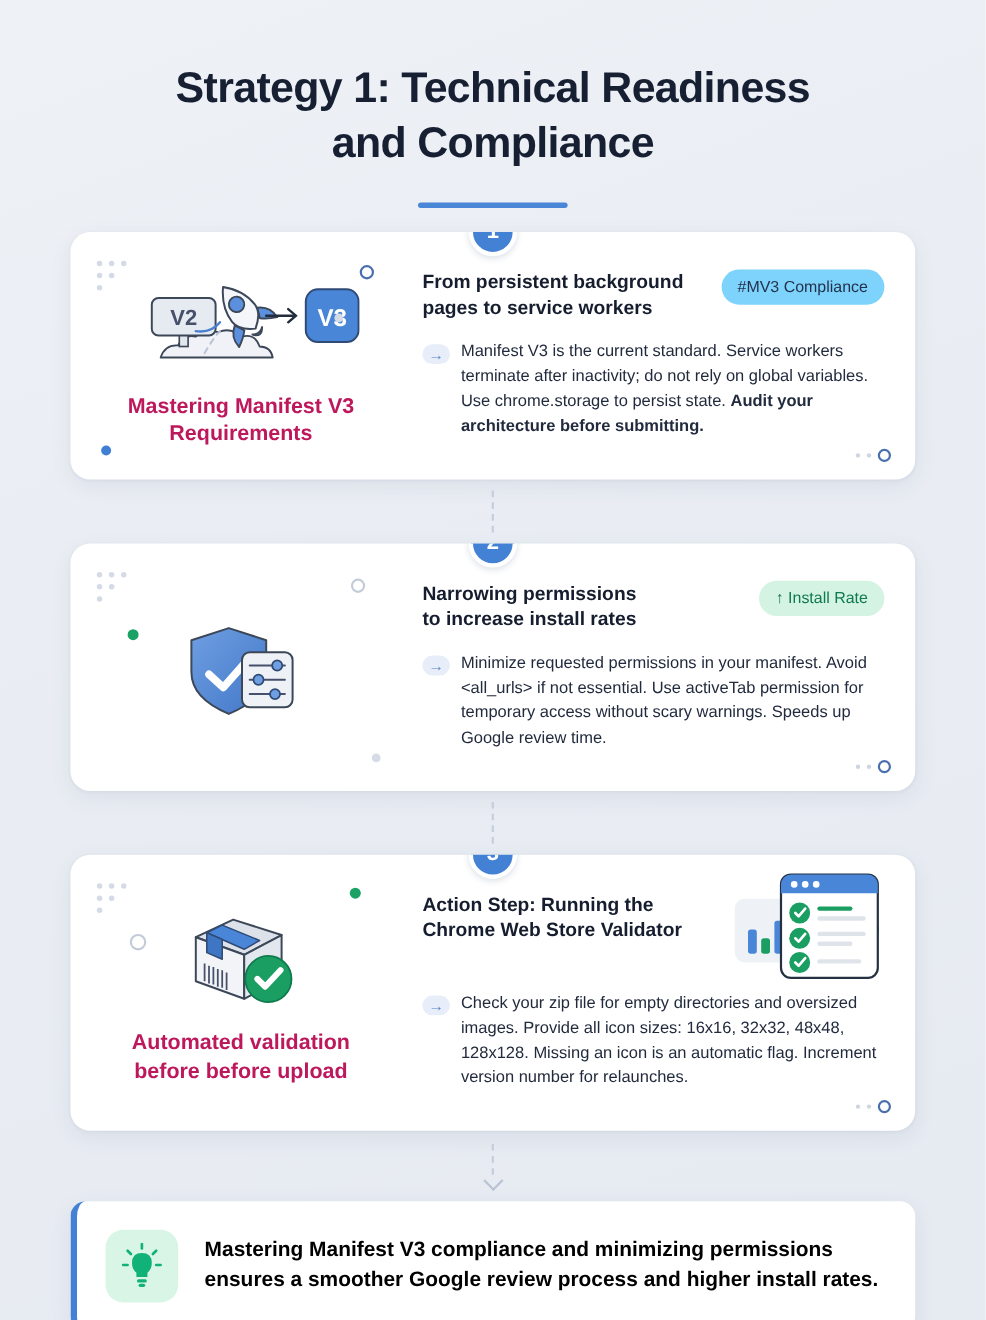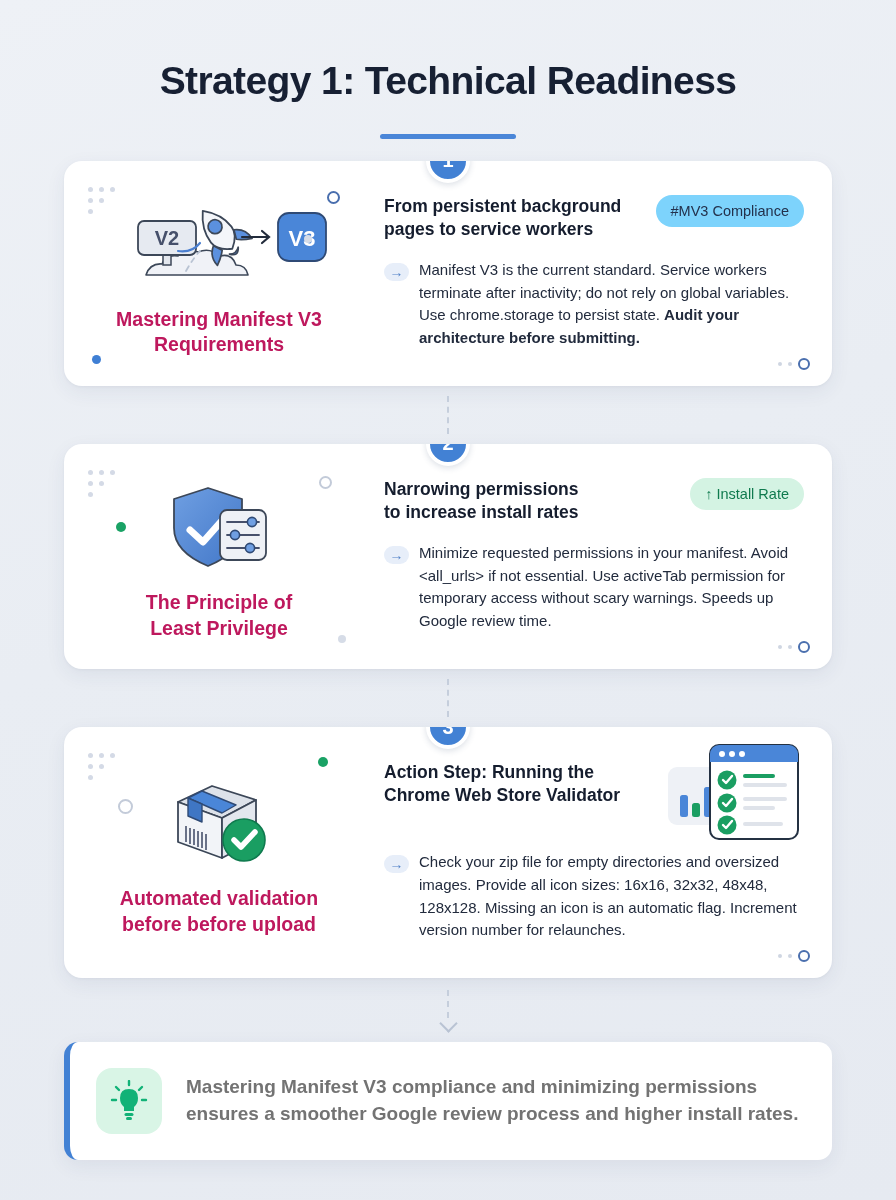--- a/index.html
+++ b/index.html
@@ -154,31 +154,32 @@
     display: flex; align-items: center; gap: 24px;
     padding: 26px 30px 26px 26px;
   }
   .footer-icon {
     flex: 0 0 auto;
     width: 66px; height: 66px; border-radius: 16px;
     background: #d9f5e6;
     display: flex; align-items: center; justify-content: center;
   }
   .footer-text {
-    font-size: 19px; font-weight: bold; line-height: 1.42; color: #737373;
+    font-size: 19px; font-weight: bold; line-height: 1.42; color: #000000;
   }
 
   svg { display: block; }
 </style>
 </head>
 <body>
 
 <div class="header">
   <div class="title">
     <span>Strategy 1: Technical Readiness</span><br>
+    <span>and Compliance</span>
   </div>
   <div class="title-rule"></div>
 </div>
 
 <div class="flow">
 
   <div class="card">
     <div class="step-badge" style="top:-22px;">1</div>
 
     <div class="card-left">
@@ -286,24 +287,20 @@
             <line x1="63" y1="40" x2="95" y2="40"></line>
             <line x1="63" y1="53" x2="95" y2="53"></line>
             <line x1="63" y1="66" x2="95" y2="66"></line>
           </g>
           <circle cx="88" cy="40" r="4.6" fill="#6f9fe2" stroke="#2f4a75" stroke-width="1.6"></circle>
           <circle cx="71" cy="53" r="4.6" fill="#6f9fe2" stroke="#2f4a75" stroke-width="1.6"></circle>
           <circle cx="86" cy="66" r="4.6" fill="#6f9fe2" stroke="#2f4a75" stroke-width="1.6"></circle>
         </svg>
       </div>
 
-      <div class="card-caption">
-        <span>The Principle of</span><br>
-        <span>Least Privilege</span>
-      </div>
     </div>
 
     <div class="card-right">
       <div class="right-head">
         <div class="right-title">
           <span>Narrowing permissions</span><br>
           <span>to increase install rates</span>
         </div>
         <div class="tag tag-green">↑ Install Rate</div>
       </div>

